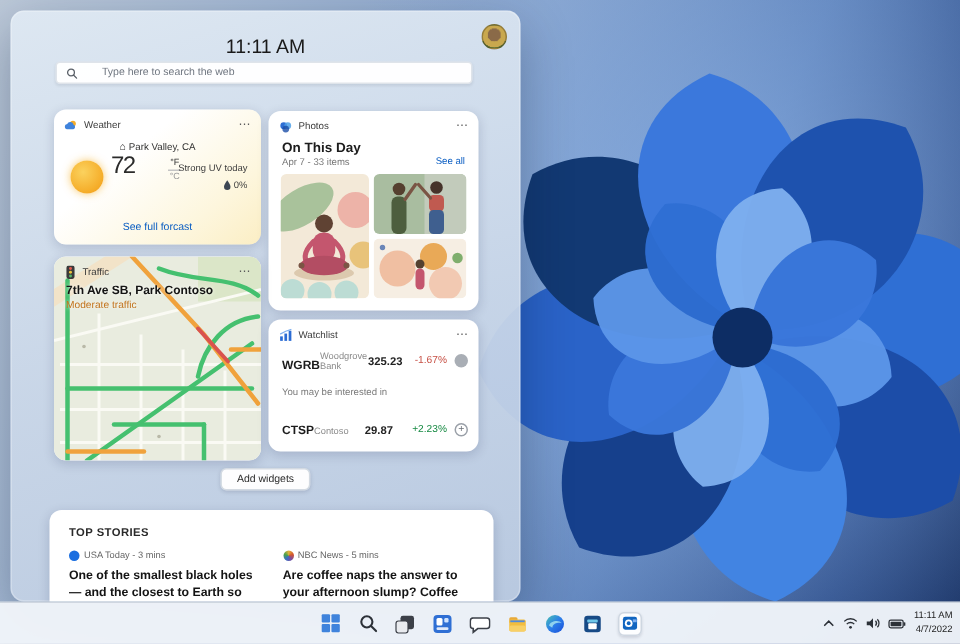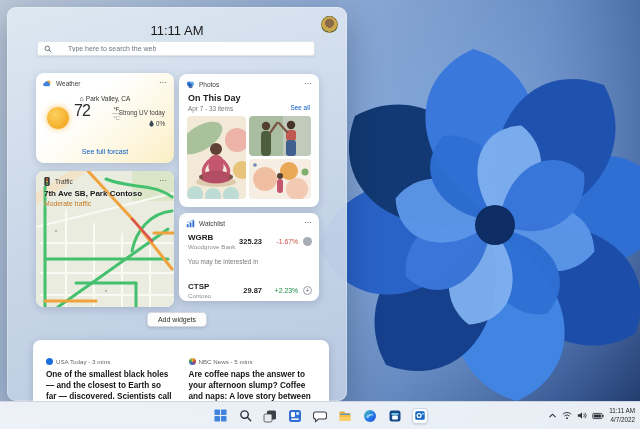--- a/index.html
+++ b/index.html
@@ -86,21 +86,21 @@
   .traffic-route { position:absolute; left:8px; top:18px; font-size:8px; font-weight:bold;
     color:#141414; z-index:2; text-shadow:0 0 3px rgba(255,255,255,.9); }
   .traffic-status { position:absolute; left:8px; top:29px; font-size:6.8px; color:#c2731c;
     z-index:2; text-shadow:0 0 3px rgba(255,255,255,.9); }
 
   
   .watchlist { left:172px; top:206px; width:140px; height:88px; }
   .stock-row { position:absolute; left:9px; right:7px; display:flex; align-items:center; }
   .stock-row.r1 { top:20px; }
   .stock-row.r2 { top:69px; }
-  .stock-id { display:flex; flex-direction:column; }
+  .stock-id { display:flex; flex-direction:row;align-items:flex-end; }
   .stock-symbol { font-size:8px; font-weight:bold; color:#1c1c1c; }
   .stock-company { font-size:6.2px; color:#8a8a8a; margin-top:1px; }
   .stock-price { margin-left:auto; font-size:7.5px; font-weight:bold; color:#222; }
   .stock-change { width:30px; text-align:right; margin-left:6px; font-size:6.8px; }
   .stock-change.down { color:#c75146; }
   .stock-change.up { color:#178a43; }
   .stock-action { margin-left:5px; width:9px; height:9px; border-radius:50%; cursor:pointer;
     display:flex; align-items:center; justify-content:center; flex:none; }
   .stock-action.added { background:#a9aeb5; }
   .stock-action.add { border:1px solid #9aa0a8; color:#6b7078; font-size:7px; line-height:7px; }
@@ -355,20 +355,21 @@
         </div>
         <span class="stock-price">29.87</span>
         <span class="stock-change up">+2.23%</span>
         <span class="stock-action add">+</span>
       </div>
     </div>
 
     <button class="add-widgets">Add widgets</button>
 
     <div class="card top-stories">
+      <div class="stories-heading">TOP STORIES</div>
       <div class="stories-row">
         <div class="article">
           <div class="article-meta">
             <span class="logo usatoday"></span>
             <span>USA Today - 3 mins</span>
           </div>
           <div class="article-headline">One of the smallest black holes — and the closest to Earth so far — discovered. Scientists call it ‘the</div>
         </div>
         <div class="article">
           <div class="article-meta">

